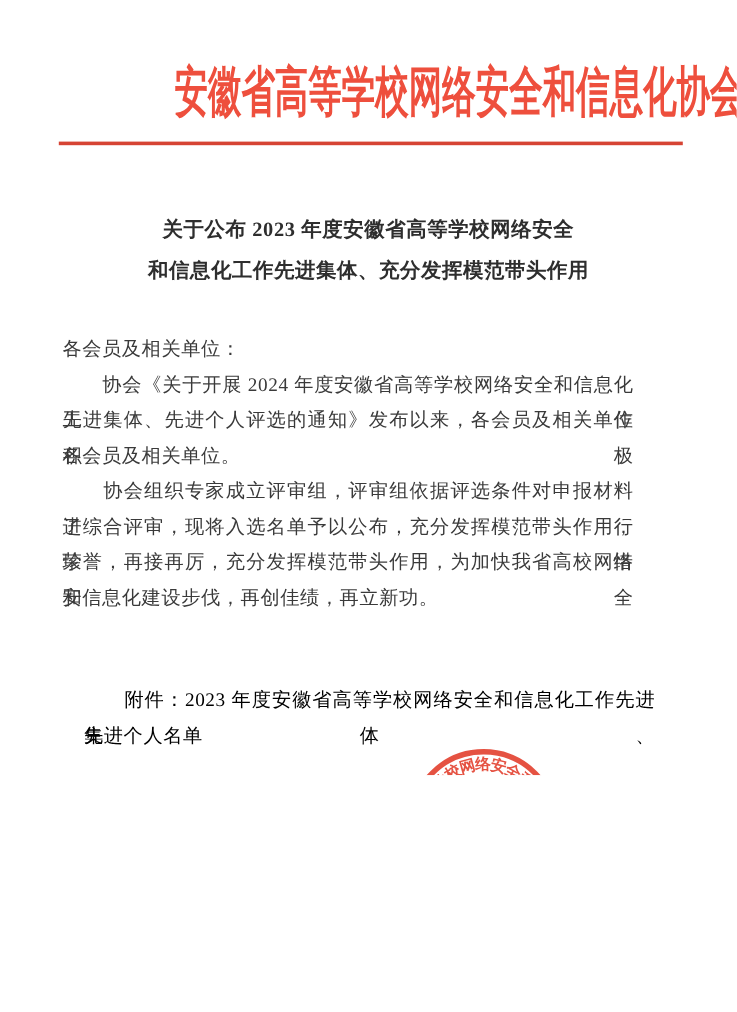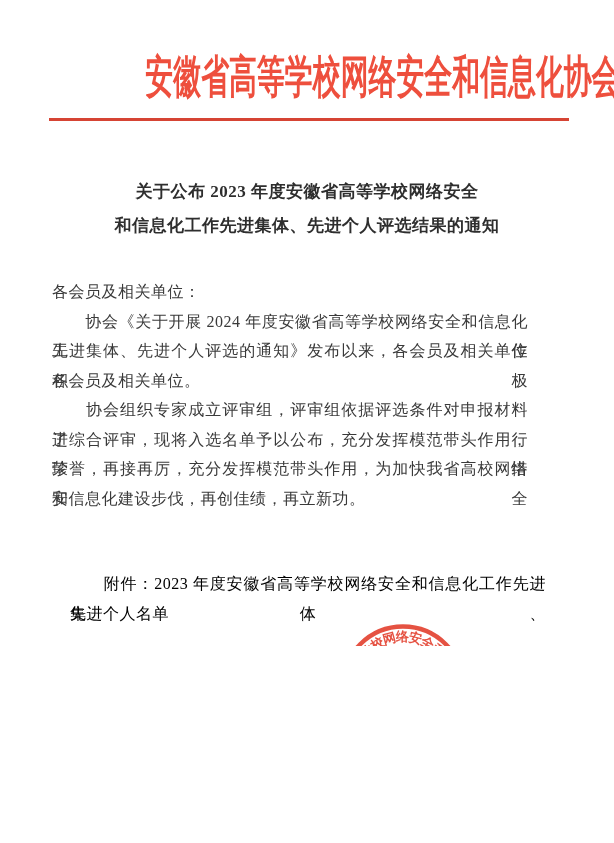--- a/index.html
+++ b/index.html
@@ -151,21 +151,21 @@
 
 <div class="page">
 
   <div class="masthead">
     <span class="masthead-text">安徽省高等学校网络安全和信息化协会</span>
   </div>
   <div class="red-rule"></div>
 
   <div class="doc-title">
     <div class="title-line">关于公布 2023 年度安徽省高等学校网络安全</div>
-    <div class="title-line">和信息化工作先进集体、先进个人评选结果的通知</div>
+    <div class="title-line">和信息化工作先进集体、充分发挥模范带头作用</div>
   </div>
 
   <div class="body-text">
     <div class="body-line">各会员及相关单位：</div>
     <div class="body-line full">　　协会《关于开展 2024 年度安徽省高等学校网络安全和信息化工作</div>
     <div class="body-line full">先进集体、先进个人评选的通知》发布以来，各会员及相关单位积极</div>
     <div class="body-line">各会员及相关单位。</div>
     <div class="body-line full">　　协会组织专家成立评审组，评审组依据评选条件对申报材料进行</div>
     <div class="body-line full">了综合评审，现将入选名单予以公布，充分发挥模范带头作用，珍惜</div>
     <div class="body-line full">荣誉，再接再厉，充分发挥模范带头作用，为加快我省高校网络安全</div>

